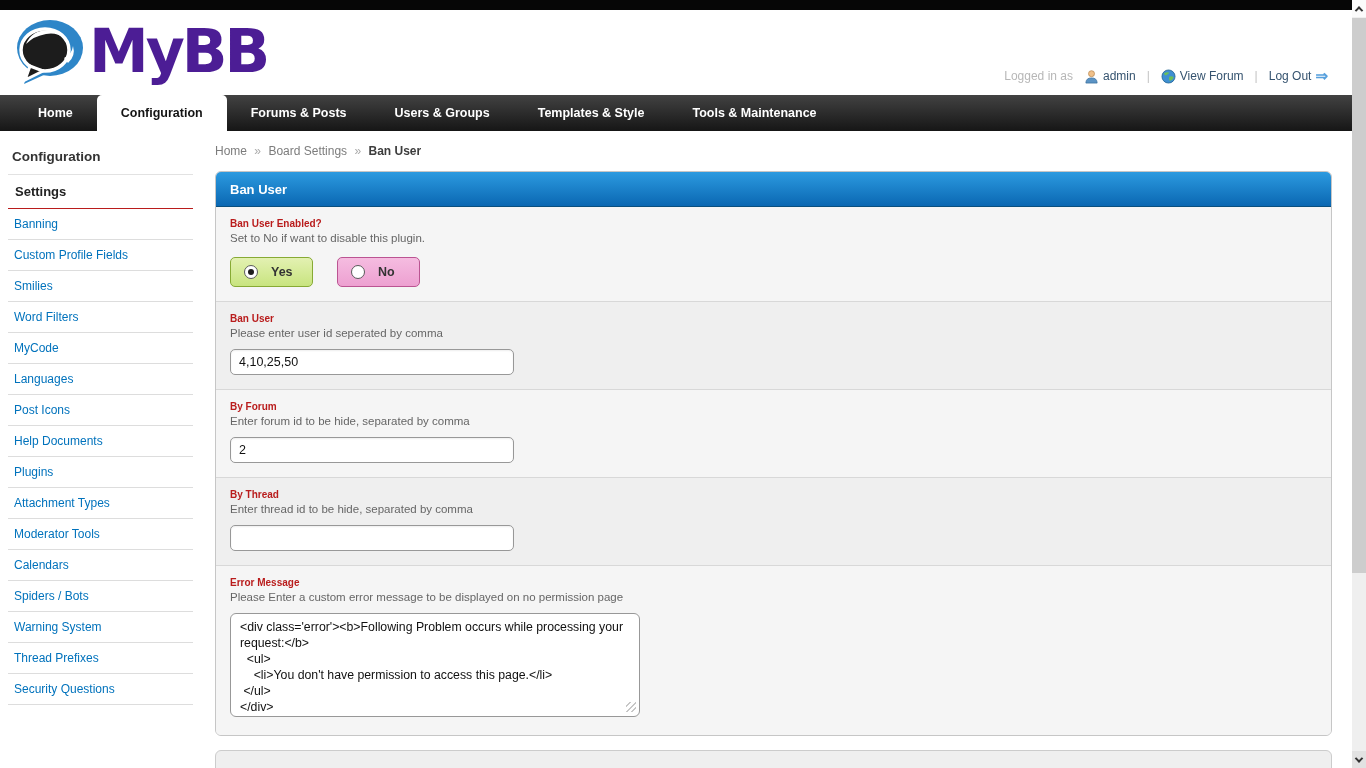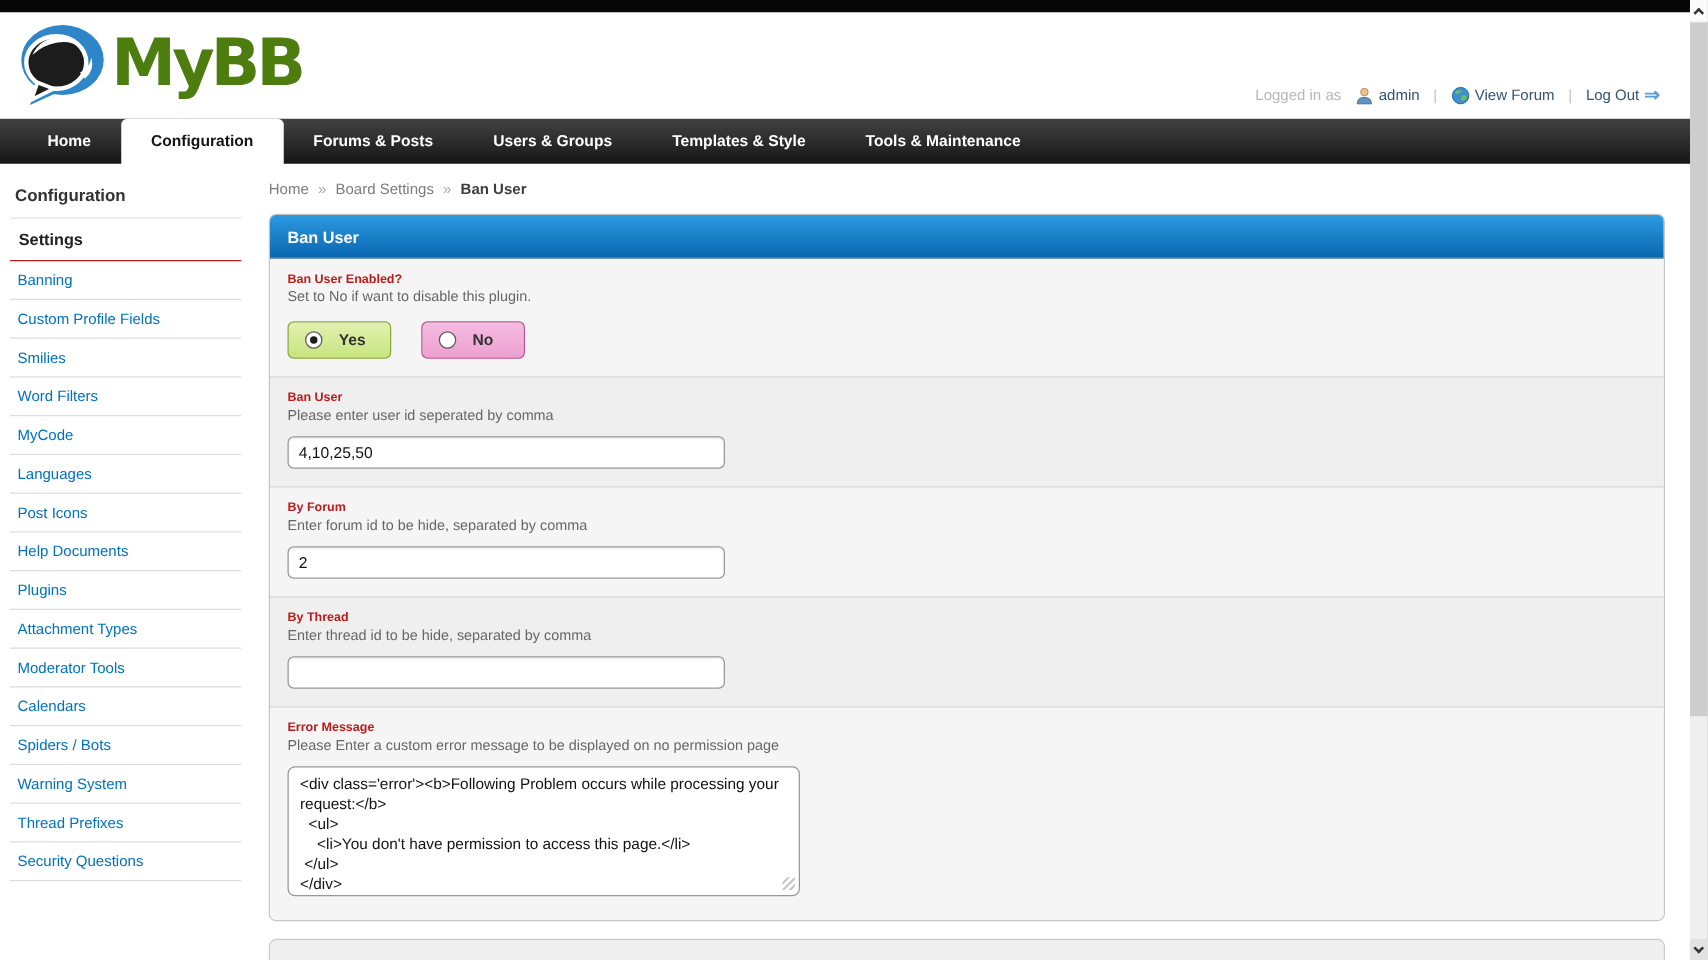--- a/index.html
+++ b/index.html
@@ -5,22 +5,22 @@
   * { margin:0; padding:0; box-sizing:border-box; }
   html,body { width:1366px; height:768px; overflow:hidden; background:#fff;
     font-family:"Liberation Sans", sans-serif; }
 
   
   .top-strip { height:10px; background:#060606; }
 
   
   .header { height:85px; background:#fff; position:relative; }
   .logo { position:absolute; left:12px; top:2px; display:flex; align-items:center; }
-  .logo-text { font-family:"DejaVu Sans", sans-serif; font-size:52px; font-weight:bold;
-    color:#4d7c0f; letter-spacing:-3px; margin-left:1px; }
+  .logo-text { font-family:"DejaVu Sans", sans-serif; font-size:60px; font-weight:bold;
+    color:#4c1d95; letter-spacing:-3px; margin-left:1px; }
   .user-links { position:absolute; right:38px; top:57px; font-size:12px; color:#b7b7b7;
     display:flex; align-items:center; gap:11px; white-space:nowrap; }
   .user-links a { color:#35536f; text-decoration:none; display:flex; align-items:center; gap:4px; }
   .sep { color:#c4c4c4; }
   .logout-arrow { color:#57a0dd; font-size:15px; font-weight:bold; }
 
   
   .nav { height:36px; background:linear-gradient(#424242, #161616); display:flex;
     padding-left:14px; position:relative; z-index:3; }
   .tab { color:#fff; font-weight:bold; font-size:12.5px; line-height:36px; padding:0 24px;
@@ -59,21 +59,21 @@
   .radio-btn { display:flex; align-items:center; gap:13px; border-radius:5px;
     padding:7px 13px; font-weight:bold; font-size:12.5px; color:#333; min-width:83px;
     cursor:pointer; }
   .radio-btn.yes { background:linear-gradient(#e3f1b2, #c8e47f); border:1px solid #87aa34; }
   .radio-btn.no  { background:linear-gradient(#f5bce0, #eda0d1); border:1px solid #bb5492;margin-left:23px; }
   .radio-circle { width:14px; height:14px; border-radius:50%; background:#fff;
     border:1px solid #5a5a5a; position:relative; flex:none; }
   .radio-circle.checked::after { content:""; position:absolute; left:3px; top:3px;
     width:6px; height:6px; border-radius:50%; background:#1d1d1d; }
 
-  .text-input { display:block; width:350px; height:26px; margin-top:10px;
+  .text-input { display:block; width:284px; height:26px; margin-top:10px;
     border:1px solid #989898; border-radius:5px; padding:3px 8px; font-size:12.5px;
     color:#111; font-family:"Liberation Sans", sans-serif;
     box-shadow:inset 0 1px 2px rgba(0,0,0,.07); background:#fff; }
   .textarea-wrap { position:relative; display:inline-block; margin-top:10px; }
   .msg-textarea { width:410px; height:104px; border:1px solid #989898; border-radius:6px;
     padding:6px 9px; font-size:12.3px; line-height:1.3; color:#111; resize:none;
     font-family:"Liberation Sans", sans-serif; background:#fff; display:block;
     white-space:pre-wrap; overflow:hidden; }
   .resize-handle { position:absolute; right:4px; bottom:5px; width:10px; height:10px;
     background:repeating-linear-gradient(135deg, transparent 0 2.5px, #b9b9b9 2.5px 4px);

